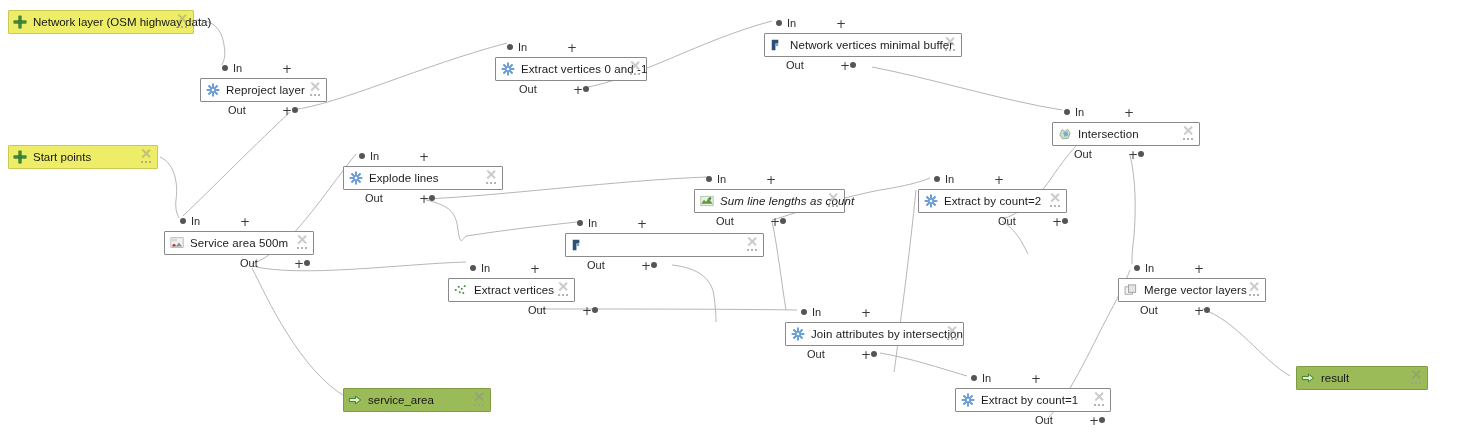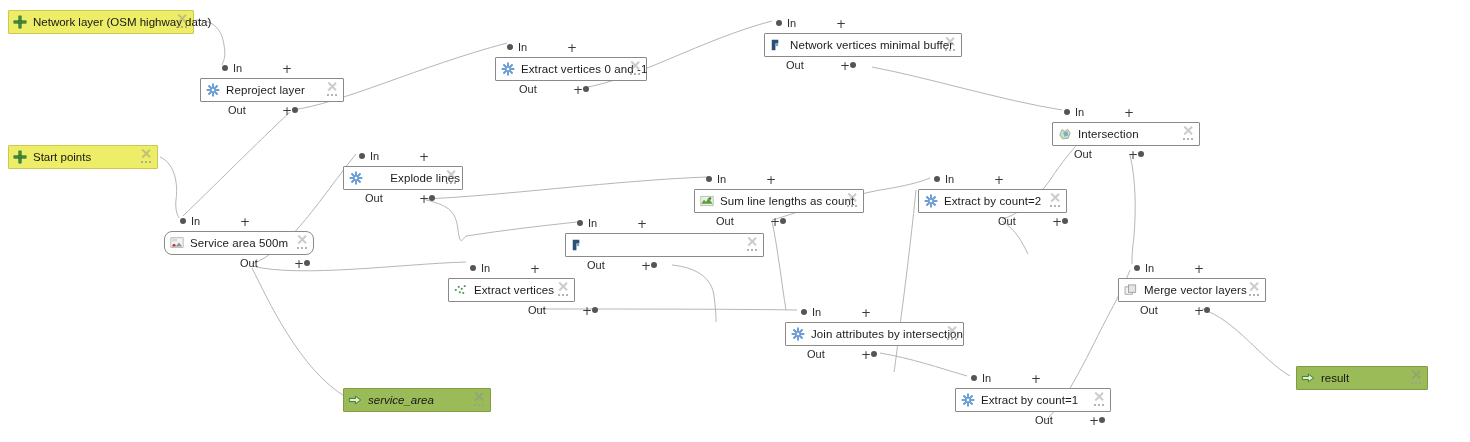--- a/index.html
+++ b/index.html
@@ -166,21 +166,21 @@
           </span>
         </span>
       </div>
     </div>
     <div class="node" style="left: 200px; top: 78px;">
       <div class="port" style="left: 22px; top: -16px;">
         <span class="dot"></span>
         <span class="txt">In</span>
       </div>
       <span class="plus" style="left: 82px; top: -15px;">+</span>
-      <div class="nbox" style="width: 144px;">
+      <div class="nbox" style="width: 127px;">
         <span class="ico">
           <svg viewBox="0 0 16 16">
             <g fill="#6e9fd4">
               <circle cx="8" cy="8" r="3.1"></circle>
               <rect x="6.9" y="0.7" width="2.2" height="14.6" rx="1" transform="rotate(0 8 8)"></rect>
               <rect x="6.9" y="0.7" width="2.2" height="14.6" rx="1" transform="rotate(45 8 8)"></rect>
               <rect x="6.9" y="0.7" width="2.2" height="14.6" rx="1" transform="rotate(90 8 8)"></rect>
               <rect x="6.9" y="0.7" width="2.2" height="14.6" rx="1" transform="rotate(135 8 8)"></rect>
               <rect x="6.9" y="0.7" width="2.2" height="14.6" rx="1" transform="rotate(180 8 8)"></rect>
               <rect x="6.9" y="0.7" width="2.2" height="14.6" rx="1" transform="rotate(225 8 8)"></rect>
@@ -310,21 +310,21 @@
       <span class="port" style="left: 86px; top: 26px;">
         <span class="dot"></span>
       </span>
     </div>
     <div class="node" style="left: 164px; top: 231px;">
       <div class="port" style="left: 16px; top: -16px;">
         <span class="dot"></span>
         <span class="txt">In</span>
       </div>
       <span class="plus" style="left: 76px; top: -15px;">+</span>
-      <div class="nbox" style="width: 150px; border-radius: 8px;">
+      <div class="nbox" style="width: 150px;">
         <span class="ico">
           <svg viewBox="0 0 16 16">
             <rect x="1" y="2" width="14" height="11" fill="#f2f2f2" stroke="#9a9a9a" stroke-width="0.7"></rect>
             <rect x="2" y="3" width="6" height="3.2" fill="#d8d8d8"></rect>
             <path d="M2,12 L5,8.5 L7.5,11 L10,7.5 L14,12 Z" fill="#8f8f8f"></path>
             <circle cx="4.4" cy="10.6" r="1.5" fill="#c0392b"></circle>
           </svg>
         </span>
         <span class="lbl">Service area 500m</span>
         <span class="corner">
@@ -343,21 +343,21 @@
       <span class="port" style="left: 140px; top: 26px;">
         <span class="dot"></span>
       </span>
     </div>
     <div class="node" style="left: 343px; top: 166px;">
       <div class="port" style="left: 16px; top: -16px;">
         <span class="dot"></span>
         <span class="txt">In</span>
       </div>
       <span class="plus" style="left: 76px; top: -15px;">+</span>
-      <div class="nbox" style="width: 120px; justify-content: space-between;">
+      <div class="nbox" style="width: 160px;">
         <span class="ico">
           <svg viewBox="0 0 16 16">
             <g fill="#6e9fd4">
               <circle cx="8" cy="8" r="3.1"></circle>
               <rect x="6.9" y="0.7" width="2.2" height="14.6" rx="1" transform="rotate(0 8 8)"></rect>
               <rect x="6.9" y="0.7" width="2.2" height="14.6" rx="1" transform="rotate(45 8 8)"></rect>
               <rect x="6.9" y="0.7" width="2.2" height="14.6" rx="1" transform="rotate(90 8 8)"></rect>
               <rect x="6.9" y="0.7" width="2.2" height="14.6" rx="1" transform="rotate(135 8 8)"></rect>
               <rect x="6.9" y="0.7" width="2.2" height="14.6" rx="1" transform="rotate(180 8 8)"></rect>
               <rect x="6.9" y="0.7" width="2.2" height="14.6" rx="1" transform="rotate(225 8 8)"></rect>
@@ -451,21 +451,21 @@
       <span class="port" style="left: 86px; top: 26px;">
         <span class="dot"></span>
       </span>
     </div>
     <div class="node" style="left: 694px; top: 189px;">
       <div class="port" style="left: 12px; top: -16px;">
         <span class="dot"></span>
         <span class="txt">In</span>
       </div>
       <span class="plus" style="left: 72px; top: -15px;">+</span>
-      <div class="nbox" style="width: 170px;">
+      <div class="nbox" style="width: 151px; font-style: italic;">
         <span class="ico">
           <svg viewBox="0 0 16 16">
             <rect x="1" y="2.5" width="14" height="11" fill="#e9f0e2" stroke="#7f9f74" stroke-width="0.6"></rect>
             <path d="M1.6,11 L4.5,6.5 L7,9 L9.5,4.5 L14.4,11 Z" fill="#5c9a3d"></path>
             <circle cx="11.4" cy="5.2" r="1.5" fill="#3f7f2f"></circle>
           </svg>
         </span>
         <span class="lbl">Sum line lengths as count</span>
         <span class="corner">
           <span class="x"></span>
@@ -632,21 +632,21 @@
       </div>
       <div class="port" style="left: 22px; top: 26px;">
         <span class="txt" style="margin-left:0">Out</span>
       </div>
       <span class="plus" style="left: 76px; top: 27px;">+</span>
       <span class="port" style="left: 86px; top: 26px;">
         <span class="dot"></span>
       </span>
     </div>
     <div class="node" style="left: 343px; top: 388px;">
-      <div class="pbox out" style="width: 148px; font-style: italic;">
+      <div class="pbox out" style="width: 148px;">
         <span class="ico">
           <svg viewBox="0 0 16 16">
             <path d="M1.5,6.2 H8.5 V3.6 L14.5,8 L8.5,12.4 V9.8 H1.5 Z" fill="#dff0c8" stroke="#2f6f2f" stroke-width="1"></path>
           </svg>
         </span>
         <span class="lbl">service_area</span>
         <span class="corner">
           <span class="x"></span>
           <span class="dots">
             <i></i>

